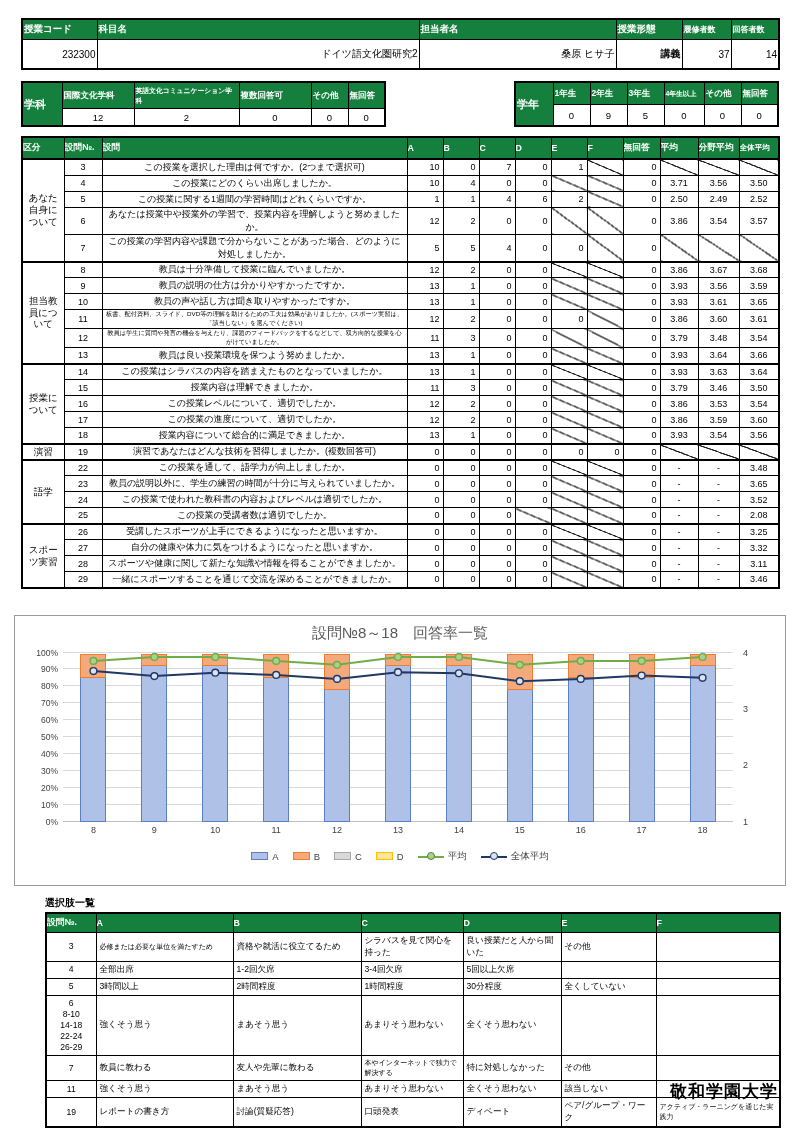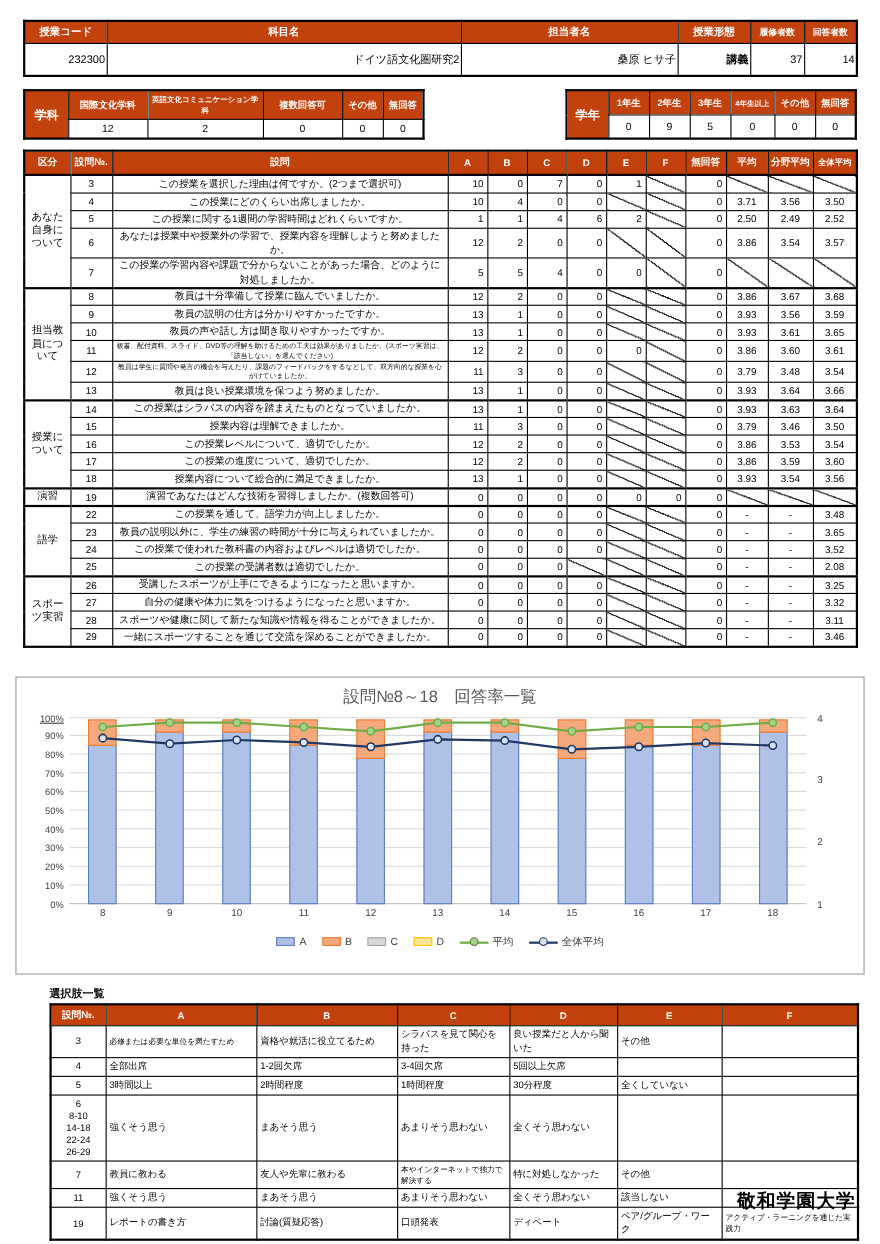--- a/index.html
+++ b/index.html
@@ -4,21 +4,21 @@
 <style>
   * { margin:0; padding:0; box-sizing:border-box; }
   html,body { background:#fff; }
   body { font-family:"Liberation Sans","DejaVu Sans",sans-serif; color:#000; }
   .page { position:relative; width:800px; height:1131px; background:#fff; overflow:hidden; padding:18px 21px 0 21px; }
 
   .doc-title { text-align:center; font-size:14px; font-weight:bold; letter-spacing:1px; margin-bottom:14px; }
 
   table { border-collapse:collapse; table-layout:fixed; }
   td,th { border:1px solid #000; overflow:hidden; }
-  .hd { background:#c2410c; color:#fff; font-weight:bold; text-align:center; }
+  .hd { background:#15803d; color:#fff; font-weight:bold; text-align:left; }
 
   
   .course { width:757px; margin-bottom:11px; border:2px solid #000; }
   .course th { font-size:9.5px; padding:3px 1px; }
   .course th.smh { font-size:8px; }
   .course td { font-size:10px; text-align:right; padding:7px 1px; }
   .course td.bold { font-weight:bold; }
 
   
   .pairwrap { display:flex; justify-content:space-between; margin-bottom:9px; }
@@ -634,21 +634,21 @@
     <div class="ytick" style="bottom: -5px;">0%</div>
         <div class="ytick" style="bottom: 11.9px;">10%</div>
         <div class="ytick" style="bottom: 28.8px;">20%</div>
         <div class="ytick" style="bottom: 45.7px;">30%</div>
         <div class="ytick" style="bottom: 62.6px;">40%</div>
         <div class="ytick" style="bottom: 79.5px;">50%</div>
         <div class="ytick" style="bottom: 96.4px;">60%</div>
         <div class="ytick" style="bottom: 113.3px;">70%</div>
         <div class="ytick" style="bottom: 130.2px;">80%</div>
         <div class="ytick" style="bottom: 147.1px;">90%</div>
-        <div class="ytick" style="bottom: 164px; text-decoration: underline;">100%</div>
+        <div class="ytick" style="bottom: 164px;">100%</div>
         <div class="rtick" style="bottom: -5px;">1</div>
         <div class="rtick" style="bottom: 51.3333px;">2</div>
         <div class="rtick" style="bottom: 107.667px;">3</div>
         <div class="rtick" style="bottom: 164px;">4</div>
       </div>
     <div class="xaxis" id="xaxis">
         <div class="xlab" style="left: 20.4545px;">8</div>
         <div class="xlab" style="left: 81.3636px;">9</div>
         <div class="xlab" style="left: 142.273px;">10</div>
         <div class="xlab" style="left: 203.182px;">11</div>

